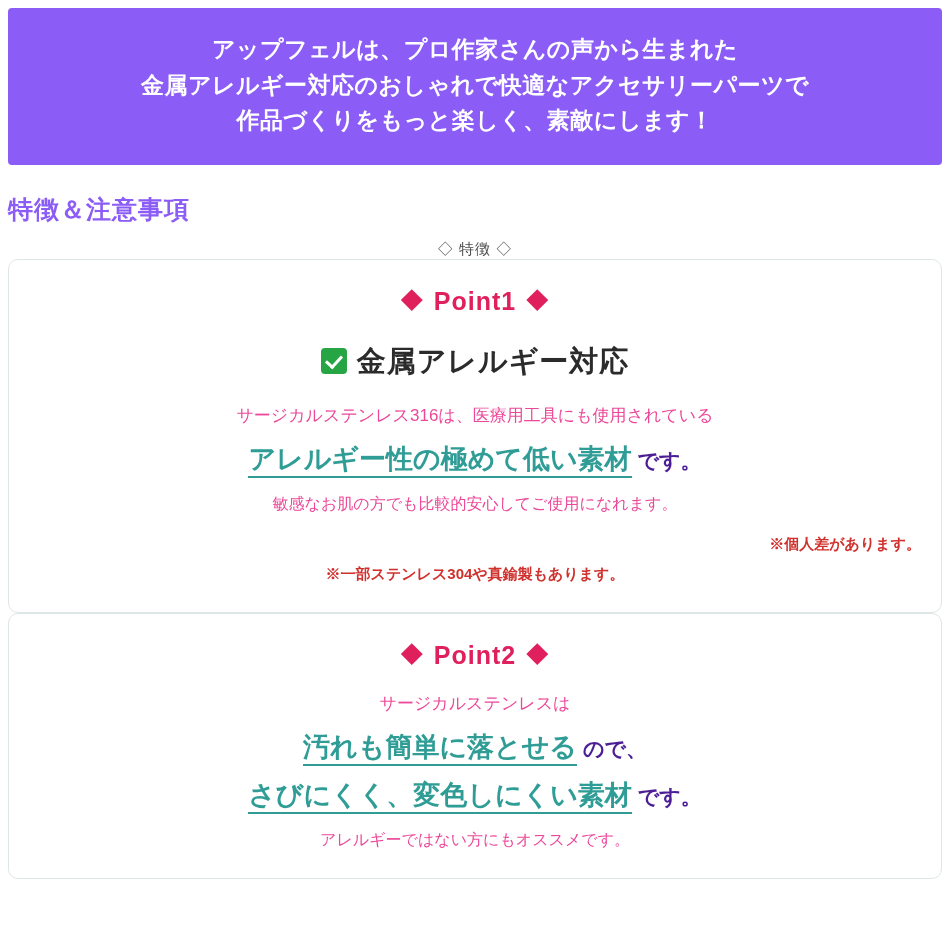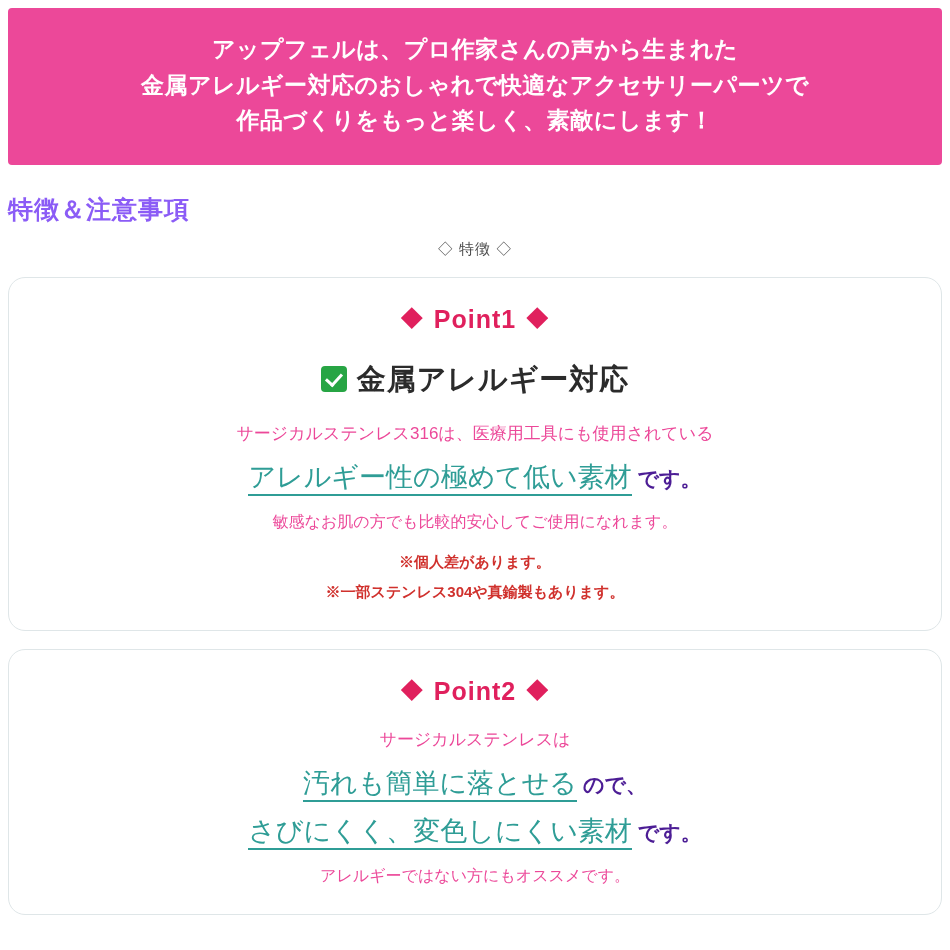--- a/index.html
+++ b/index.html
@@ -18,21 +18,21 @@
     width: 950px;
     height: 950px;
     position: relative;
     box-sizing: border-box;
     padding: 0 8px;
   }
 
   
   .hero {
     margin: 8px 0 0 0;
-    background: #ec4899;
+    background: #8b5cf6;
     color: #ffffff;
     border-radius: 4px;
     text-align: center;
     padding: 24px 10px 26px 10px;
     box-sizing: border-box;
   }
   .hero-line {
     font-size: 23px;
     font-weight: bold;
     line-height: 1.55;
@@ -52,23 +52,22 @@
     text-align: center;
     font-size: 15px;
     color: #4a4a4a;
     margin-top: 14px;
     letter-spacing: 1px;
   }
 
   
   .card {
     border: 1px solid #dfe6e8;
-    border-radius: 17px;
+    border-radius: 10px;
     background: #ffffff;
-    margin-top: 18px;
     padding: 26px 20px 26px 20px;
     box-sizing: border-box;
     text-align: center;
   }
   .point-label {
     font-size: 25px;
     font-weight: bold;
     color: #e0205d;
     letter-spacing: 1px;
   }
@@ -121,39 +120,39 @@
     font-size: 16px;
     margin-top: 14px;
   }
   .highlight-line {
     margin-top: 12px;
     font-size: 17px;
     color: #3c3c3c;
   }
   .hl {
     font-size: 27px;
-    font-weight: normal;
+    font-weight: bold;
     color: #2f9d96;
     border-bottom: 2px solid #2f9d96;
     padding-bottom: 2px;
   }
   .hl-suffix {
     font-size: 21px;
     color: #4c1d95;
     margin-left: 6px;
     font-weight: bold;
   }
   .note {
     color: #d0312d;
     font-size: 15px;
     font-weight: bold;
     margin-top: 8px;
     line-height: 1.5;
   }
-  .note.first { margin-top: 16px; }
+  .note.first { margin-top: 16px; text-align: right; }
 </style>
 </head>
 <body>
 
 <div class="page">
 
   <div class="hero">
     <div class="hero-line">アップフェルは、プロ作家さんの声から生まれた</div>
     <div class="hero-line">金属アレルギー対応のおしゃれで快適なアクセサリーパーツで</div>
     <div class="hero-line">作品づくりをもっと楽しく、素敵にします！</div>

